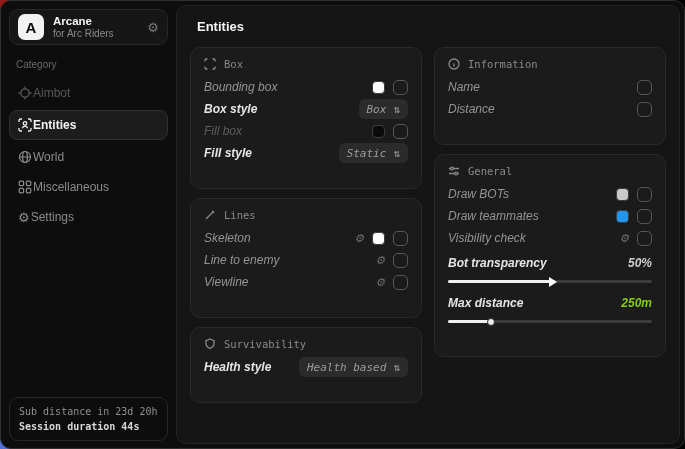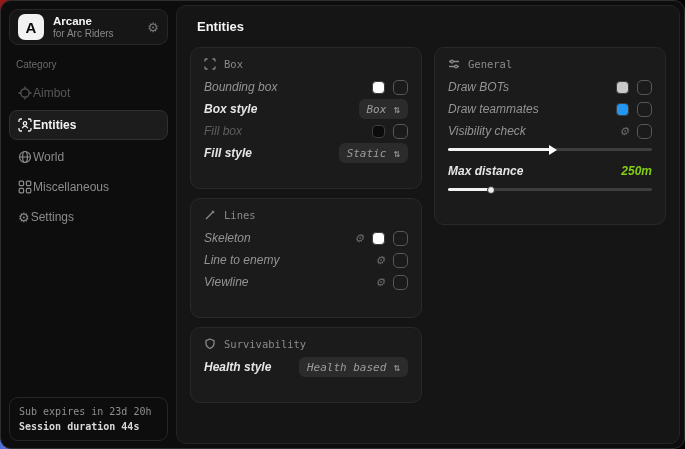--- a/index.html
+++ b/index.html
@@ -127,21 +127,21 @@
         </svg>
         <span>Miscellaneous</span>
       </div>
       <div class="nav-item">
         <span style="font-size:13px;line-height:1;">⚙</span>
         <span>Settings</span>
       </div>
     </nav>
 
     <div class="sub-card">
-      <div class="sub-line1">Sub expires in 23d 20h</div>
+      <div class="sub-line1">Sub distance in 23d 20h</div>
       <div class="sub-line2">Session duration 44s</div>
     </div>
   </aside>
 
   <main class="main">
     <div class="page-title">Entities</div>
 
     <div class="cols">
 
       <div class="col">
@@ -226,20 +226,42 @@
             <span class="dropdown">
               <span>Health based</span>
               <span class="updown">⇅</span>
             </span>
           </div>
         </section>
       </div>
 
       <div class="col">
 
+        <section class="panel">
+          <div class="panel-head">
+            <svg width="12" height="12" viewBox="0 0 12 12" fill="none" stroke="currentColor" stroke-width="1.3">
+              <circle cx="6" cy="6" r="5"></circle>
+                <path d="M6 5.4V8.6"></path>
+                <path d="M6 3.4v.2"></path>
+            </svg>
+            <span>Information</span>
+          </div>
+          <div class="row">
+            <span class="row-label">Name</span>
+            <span class="controls">
+              <span class="checkbox"></span>
+            </span>
+          </div>
+          <div class="row">
+            <span class="row-label">Distance</span>
+            <span class="controls">
+              <span class="checkbox"></span>
+            </span>
+          </div>
+        </section>
 
         <section class="panel">
           <div class="panel-head">
             <svg width="12" height="12" viewBox="0 0 12 12" fill="none" stroke="currentColor" stroke-width="1.3">
               <path d="M1 3.5h10M1 8.5h10"></path>
                 <circle cx="4" cy="3.5" r="1.4" fill="#1b1b1b"></circle>
                 <circle cx="8" cy="8.5" r="1.4" fill="#1b1b1b"></circle>
             </svg>
             <span>General</span>
           </div>
@@ -259,20 +281,24 @@
           </div>
           <div class="row">
             <span class="row-label">Visibility check</span>
             <span class="controls">
               <span class="gear-mini">⚙</span>
               <span class="checkbox"></span>
             </span>
           </div>
 
           <div class="slider-group">
+            <div class="row">
+              <span class="row-label bright">Bot transparency</span>
+              <span class="val">50%</span>
+            </div>
             <div class="slider-track">
               <div class="slider-fill" style="width: 50%;"></div>
               <div class="arrow-thumb" style="left: 50%;"></div>
             </div>
           </div>
 
           <div class="slider-group">
             <div class="row">
               <span class="row-label bright">Max distance</span>
               <span class="val dim">250m</span>

